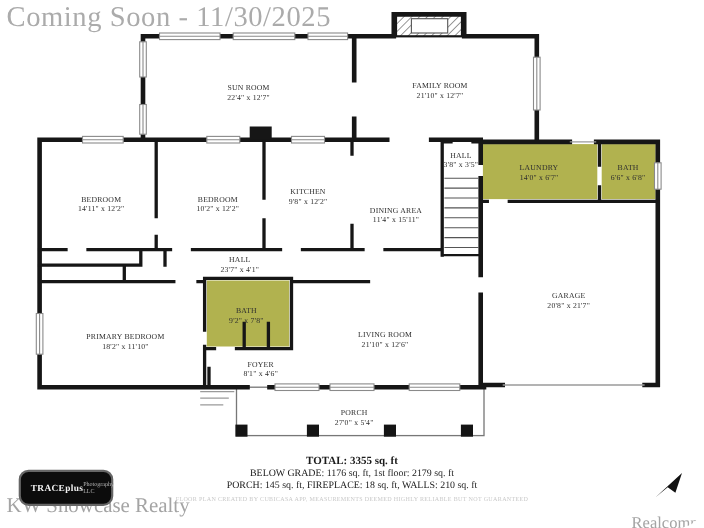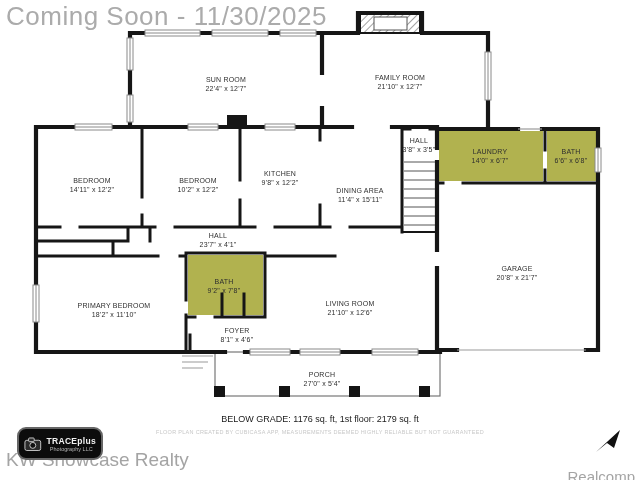--- a/index.html
+++ b/index.html
@@ -1,17 +1,17 @@
 <!DOCTYPE html>
 <html style="--wall: #161616; --highlight: #b1b24f; --window-frame: #8a8a8a; --title-gray: #ababab; --watermark-gray: #a4a4a4;"><head>
 <meta charset="utf-8">
 <style>
   html,body{margin:0;padding:0;background:#fff;}
   .page{position:relative;width:640px;height:480px;background:#fff;overflow:hidden;
-        font-family:Liberation Sans, sans-serif;}
+        font-family:Liberation Serif, serif;border-radius:24px;}
   .title{position:absolute;left:6px;top:1px;font-size:26px;color:var(--title-gray,#ababab);
          letter-spacing:.5px;white-space:nowrap;}
   svg.plan{position:absolute;left:0;top:0;}
   .hl{fill:var(--highlight,#b1b24f);}
   .wall-outer{fill:none;stroke:var(--wall,#161616);stroke-width:4.2;stroke-linecap:square;}
   .wall-inner{fill:none;stroke:var(--wall,#161616);stroke-width:3;stroke-linecap:square;}
   .wall-thin{fill:none;stroke:var(--wall,#161616);stroke-width:2;stroke-linecap:square;}
   .tread{fill:none;stroke:#555;stroke-width:1;}
   .win-r{fill:#fff;stroke:var(--window-frame,#8a8a8a);stroke-width:1;}
   .win-l{stroke:var(--window-frame,#8a8a8a);stroke-width:1;}
@@ -22,21 +22,21 @@
   .room-label{position:absolute;transform:translate(-50%,-50%);text-align:center;
               font-size:7px;line-height:1.25;color:#2e2e2e;letter-spacing:.2px;white-space:nowrap;}
   .room-label span{display:block;}
   .footer{position:absolute;left:0;right:0;top:414px;text-align:center;color:#1b1b1b;}
   .footer .total{font-size:10px;font-weight:bold;}
   .footer .line{font-size:9px;line-height:1.2;}
   .footer .disclaimer{margin-top:4px;font-size:5.5px;color:#c8c8c8;letter-spacing:.3px;}
   .badge{position:absolute;left:17px;top:427px;width:86px;height:33px;background:#0c0c0c;
          border:2px solid #666;border-radius:9px;display:flex;align-items:center;gap:4px;
          padding:0 5px;box-sizing:border-box;z-index:2;}
-  .badge .txt{display:flex;flex-direction:column;align-items:center;}
+  .badge .txt{display:flex;flex-direction:row;}
   .badge .l1{color:#f2f2f2;font-size:8.5px;font-weight:bold;letter-spacing:.3px;}
   .badge .l2{color:#b5b5b5;font-size:5.5px;}
   .kw{position:absolute;left:6px;top:449px;font-size:19px;color:var(--watermark-gray,#a6a6a6);z-index:1;}
   .realcomp-label{position:absolute;right:5px;top:468px;font-size:15px;color:var(--watermark-gray,#a2a2a2);}
   .rc-arrow{position:absolute;right:16px;top:430px;}
 </style>
 </head>
 <body>
 
 <div class="page">
@@ -231,21 +231,23 @@
   <div class="room-label" style="left:322px;top:380px">
       <span>PORCH</span>
       <span>27'0" x 5'4"</span>
     </div>
   <div class="room-label" style="left:517px;top:274px">
       <span>GARAGE</span>
       <span>20'8" x 21'7"</span>
     </div>
 
   <div class="footer">
+    <div class="total">TOTAL: 3355 sq. ft</div>
     <div class="line">BELOW GRADE: 1176 sq. ft, 1st floor: 2179 sq. ft</div>
+    <div class="line">PORCH: 145 sq. ft, FIREPLACE: 18 sq. ft, WALLS: 210 sq. ft</div>
     <div class="disclaimer">FLOOR PLAN CREATED BY CUBICASA APP, MEASUREMENTS DEEMED HIGHLY RELIABLE BUT NOT GUARANTEED</div>
   </div>
 
   <div class="badge">
     <svg width="20" height="16" viewBox="0 0 20 16">
       <rect x="1" y="4" width="17" height="11" rx="2" fill="#2b2b2b" stroke="#cfcfcf" stroke-width="1"></rect>
       <rect x="5" y="1.5" width="6" height="4" rx="1" fill="#2b2b2b" stroke="#cfcfcf" stroke-width="1"></rect>
       <circle cx="9.5" cy="9.5" r="3.2" fill="#111" stroke="#cfcfcf" stroke-width="1"></circle>
     </svg>
     <div class="txt">

